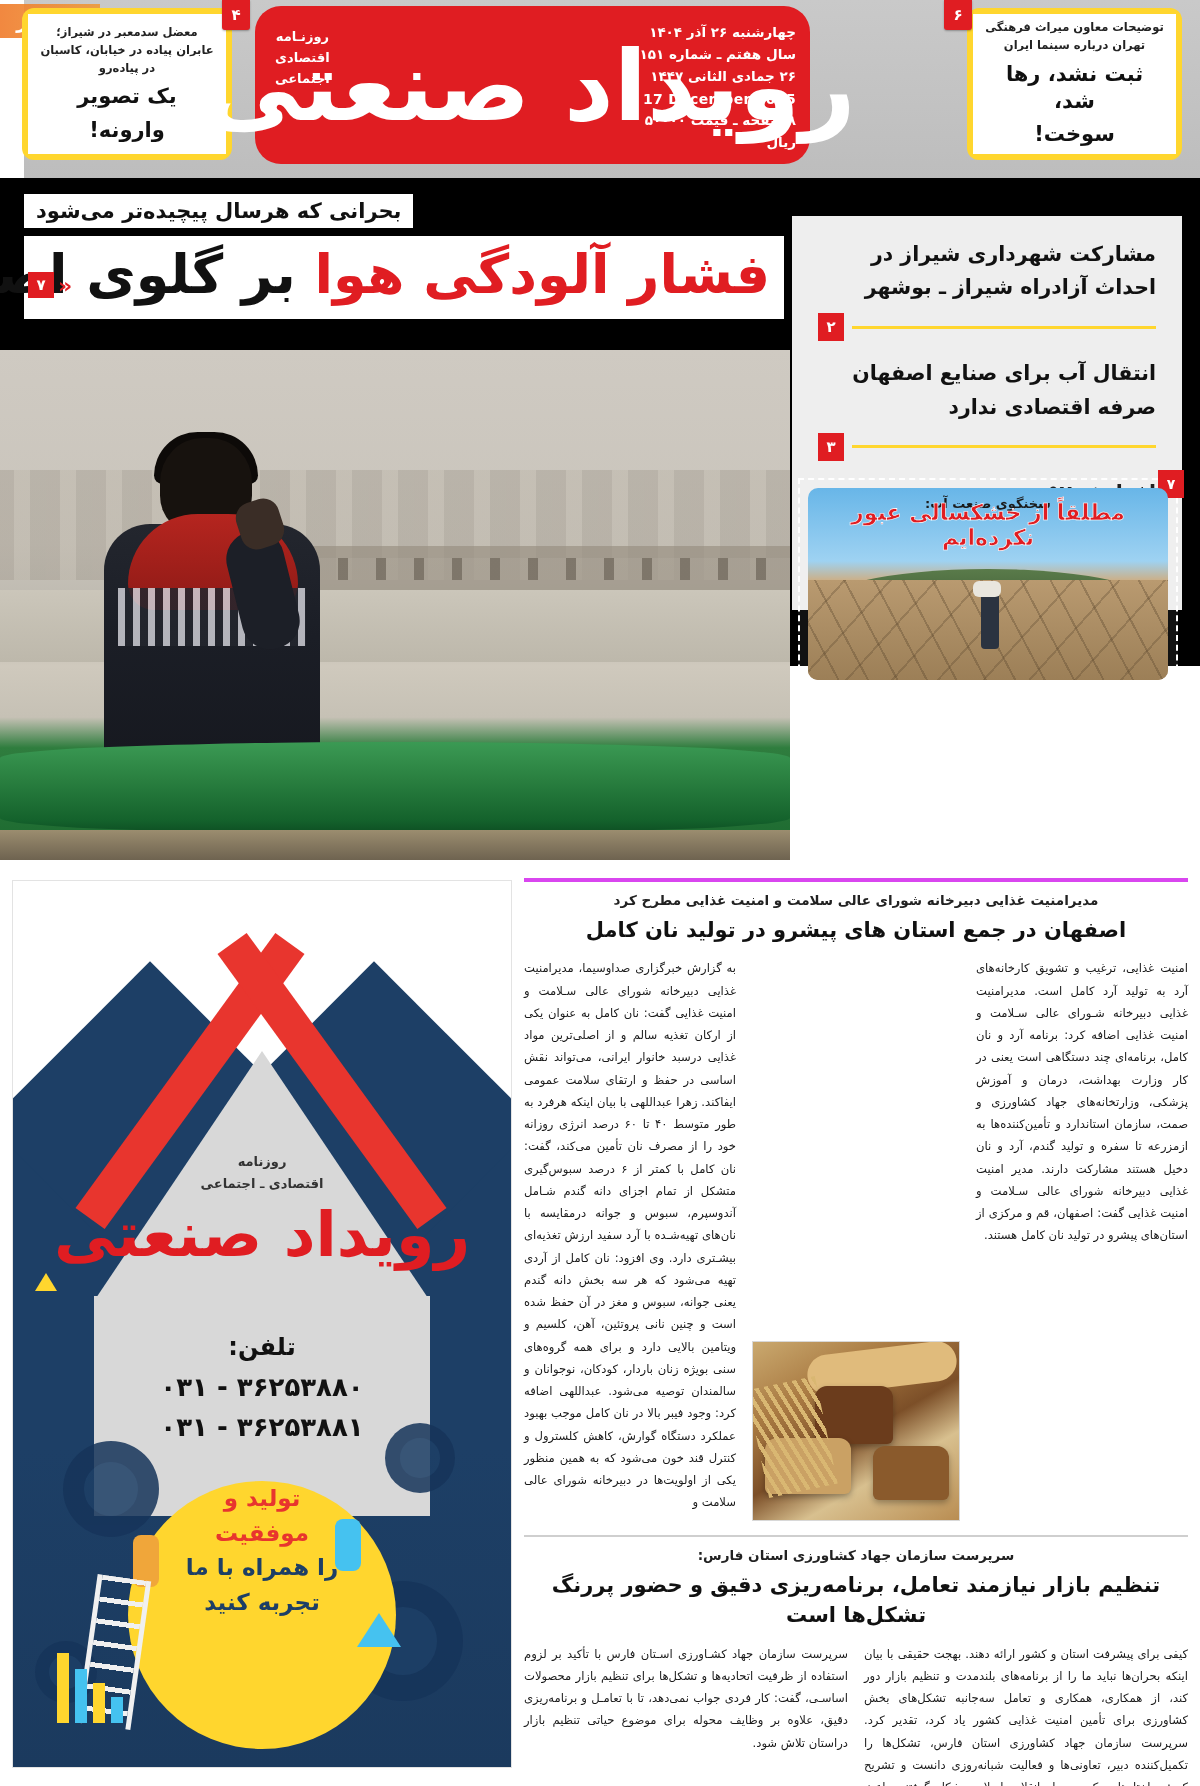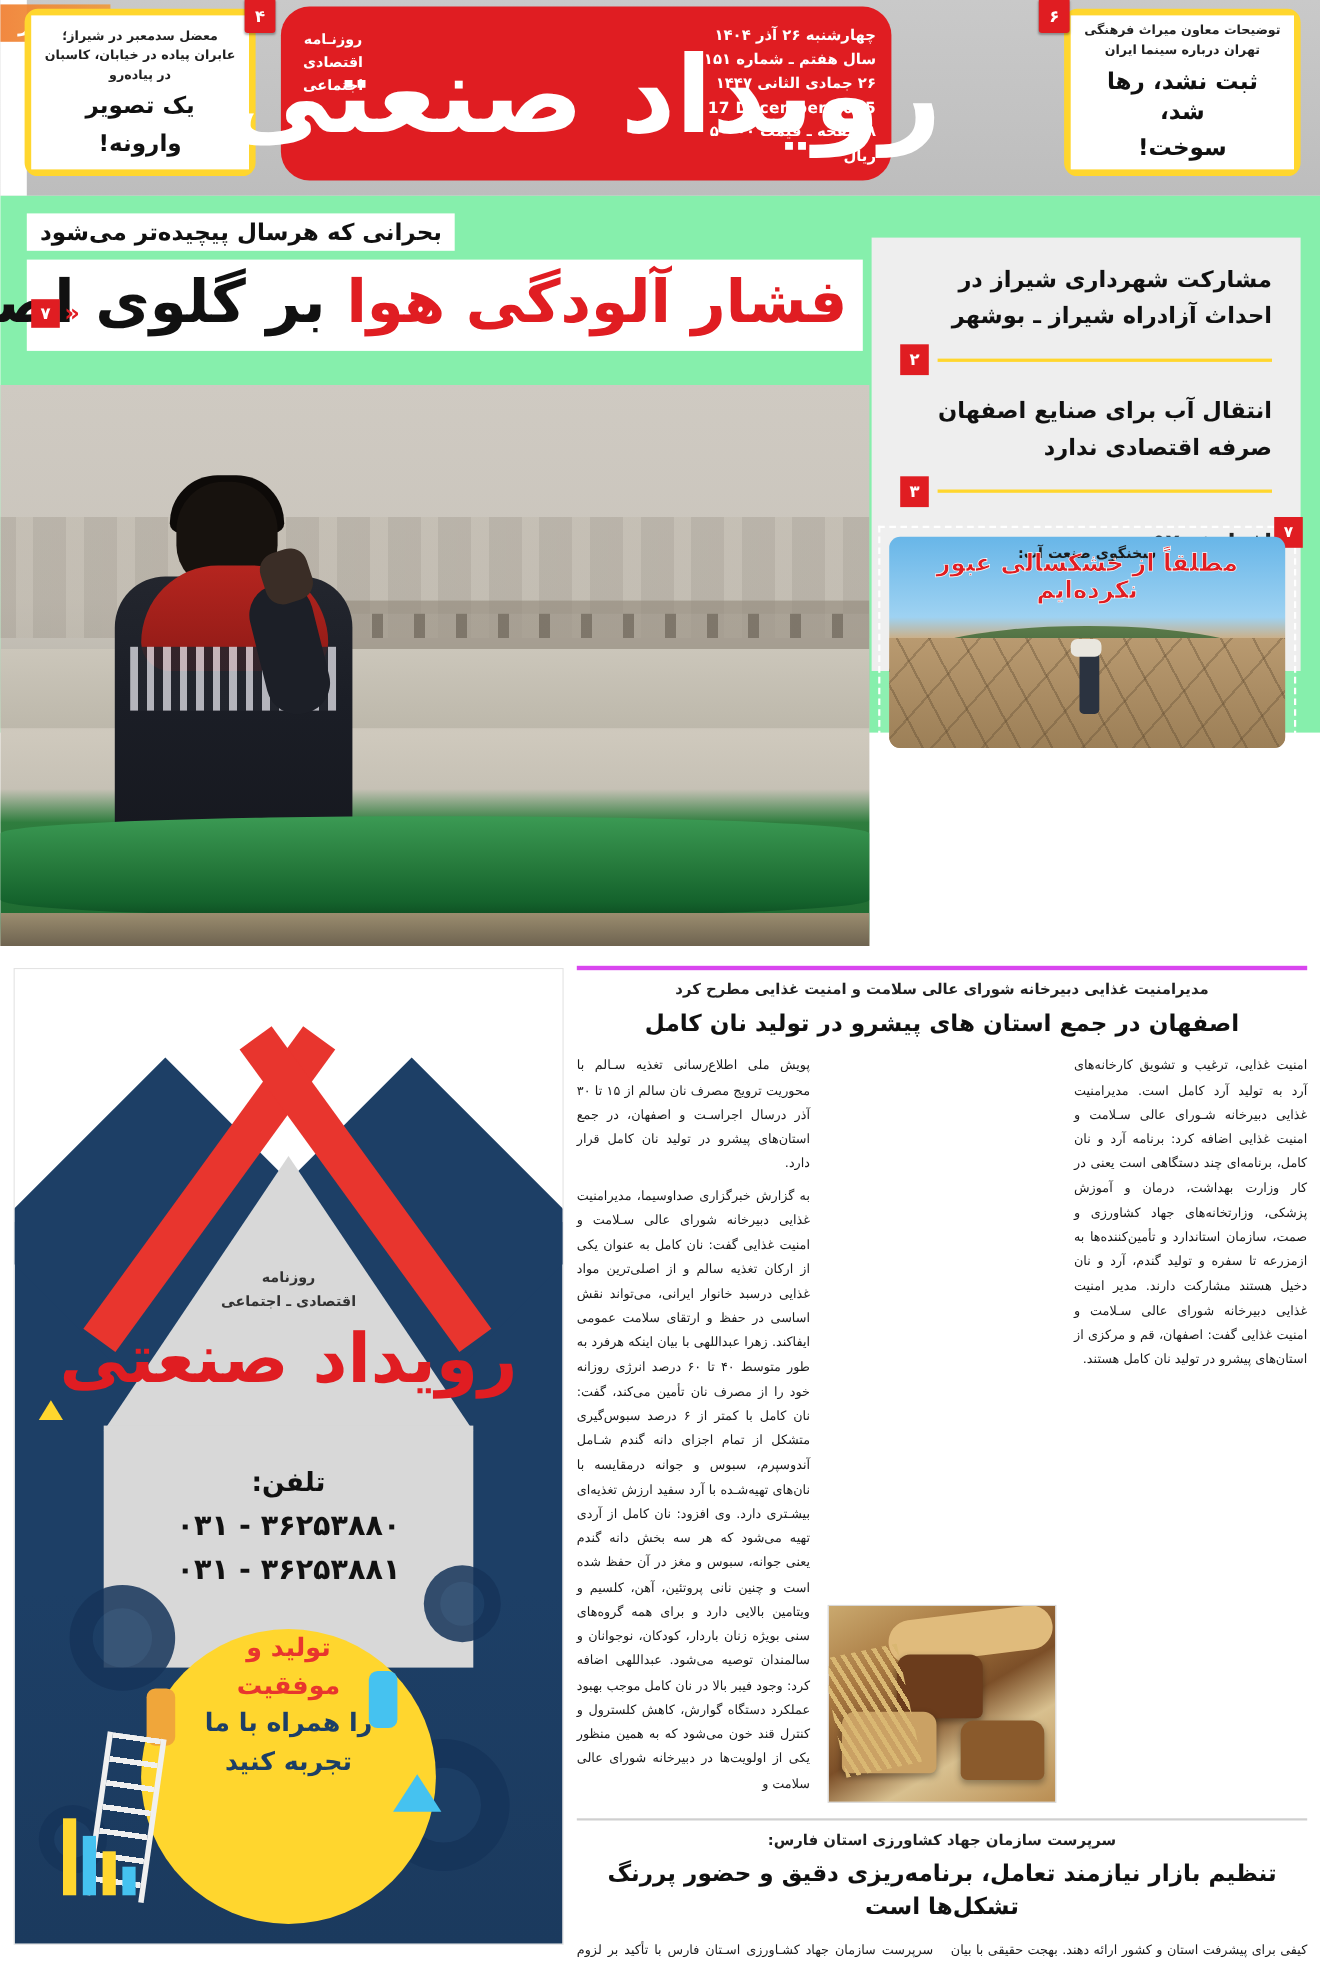--- a/index.html
+++ b/index.html
@@ -75,21 +75,21 @@
   }
   .mast-logo {
     position:absolute; left: 60px; top: 2px; width: 430px; height:156px;
     display:flex; align-items:center; justify-content:center;
     font-size: 97px; font-weight: 900; color:#fff; letter-spacing:-2px;
     white-space:nowrap; line-height:1;
     font-family:"DejaVu Sans","Liberation Sans",sans-serif;
   }
 
   
-  .hero-wrap { position:absolute; left:0; top:178px; width:1200px; height:488px; background:#86efac; }
+  .hero-wrap { position:absolute; left:0; top:178px; width:1200px; height:488px; background:#000000; }
   .hero-photo {
     position:absolute; left:0; top:172px; width:790px; height:510px;
     overflow:hidden;
     background: linear-gradient(180deg,#cfcac2 0%, #c9c4bb 38%, #bcb8ae 52%, #cfc9bd 62%, #c6c1b5 72%, #2f7d3e 78%, #1e6b31 96%, #8a7a5e 100%);
   }
   .hero-photo .skyline {
     position:absolute; left:0; top:120px; width:100%; height:110px;
     background: repeating-linear-gradient(90deg, rgba(160,152,140,.55) 0 14px, rgba(186,179,166,.5) 14px 30px, rgba(150,143,130,.45) 30px 46px);
     opacity:.75;
   }
@@ -525,21 +525,20 @@
             <p>امنیت غذایی، ترغیب و تشویق کارخانه‌های آرد به تولید آرد کامل است. مدیرامنیت غذایی دبیرخانه شـورای عالی سـلامت و امنیت غذایی اضافه کرد: برنامه آرد و نان کامل، برنامه‌ای چند دستگاهی است یعنی در کار وزارت بهداشت، درمان و آموزش پزشکی، وزارتخانه‌های جهاد کشاورزی و صمت، سازمان استاندارد و تأمین‌کننده‌ها به ازمزرعه تا سفره و تولید گندم، آرد و نان دخیل هستند مشارکت دارند. مدیر امنیت غذایی دبیرخانه شورای عالی سـلامت و امنیت غذایی گفت: اصفهان، قم و مرکزی از استان‌های پیشرو در تولید نان کامل هستند.</p>
           </div>
           <div class="art-photo">
             <div class="baguette"></div>
             <div class="loaf"></div>
             <div class="loaf loaf2"></div>
             <div class="loaf loaf3"></div>
             <div class="wheat"></div>
           </div>
           <div class="col">
-            <p>پویش ملی اطلاع‌رسانی تغذیه سـالم با محوریت ترویج مصرف نان سالم از ۱۵ تا ۳۰ آذر درسال اجراسـت و اصفهان، در جمع استان‌های پیشرو در تولید نان کامل قرار دارد.</p>
             <p>به گزارش خبرگزاری صداوسیما، مدیرامنیت غذایی دبیرخانه شورای عالی سـلامت و امنیت غذایی گفت: نان کامل به عنوان یکی از ارکان تغذیه سالم و از اصلی‌ترین مواد غذایی درسبد خانوار ایرانی، می‌تواند نقش اساسی در حفظ و ارتقای سلامت عمومی ایفاکند. زهرا عبداللهی با بیان اینکه هرفرد به طور متوسط ۴۰ تا ۶۰ درصد انرژی روزانه خود را از مصرف نان تأمین می‌کند، گفت: نان کامل با کمتر از ۶ درصد سبوس‌گیری متشکل از تمام اجزای دانه گندم شـامل آندوسپرم، سبوس و جوانه درمقایسه با نان‌های تهیه‌شـده با آرد سفید ارزش تغذیه‌ای بیشـتری دارد. وی افزود: نان کامل از آردی تهیه می‌شود که هر سه بخش دانه گندم یعنی جوانه، سبوس و مغز در آن حفظ شده است و چنین نانی پروتئین، آهن، کلسیم و ویتامین بالایی دارد و برای همه گروه‌های سنی بویژه زنان باردار، کودکان، نوجوانان و سالمندان توصیه می‌شود. عبداللهی اضافه کرد: وجود فیبر بالا در نان کامل موجب بهبود عملکرد دستگاه گوارش، کاهش کلسترول و کنترل قند خون می‌شود که به همین منظور یکی از اولویت‌ها در دبیرخانه شورای عالی سلامت و</p>
           </div>
         </div>
       </div>
 
       <div class="art">
         <div class="art-kicker">سرپرست سازمان جهاد کشاورزی استان فارس:</div>
         <div class="art-head">تنظیم بازار نیازمند تعامل، برنامه‌ریزی دقیق و حضور پررنگ تشکل‌ها است</div>
         <div class="art2-cols">
           <div class="col">

